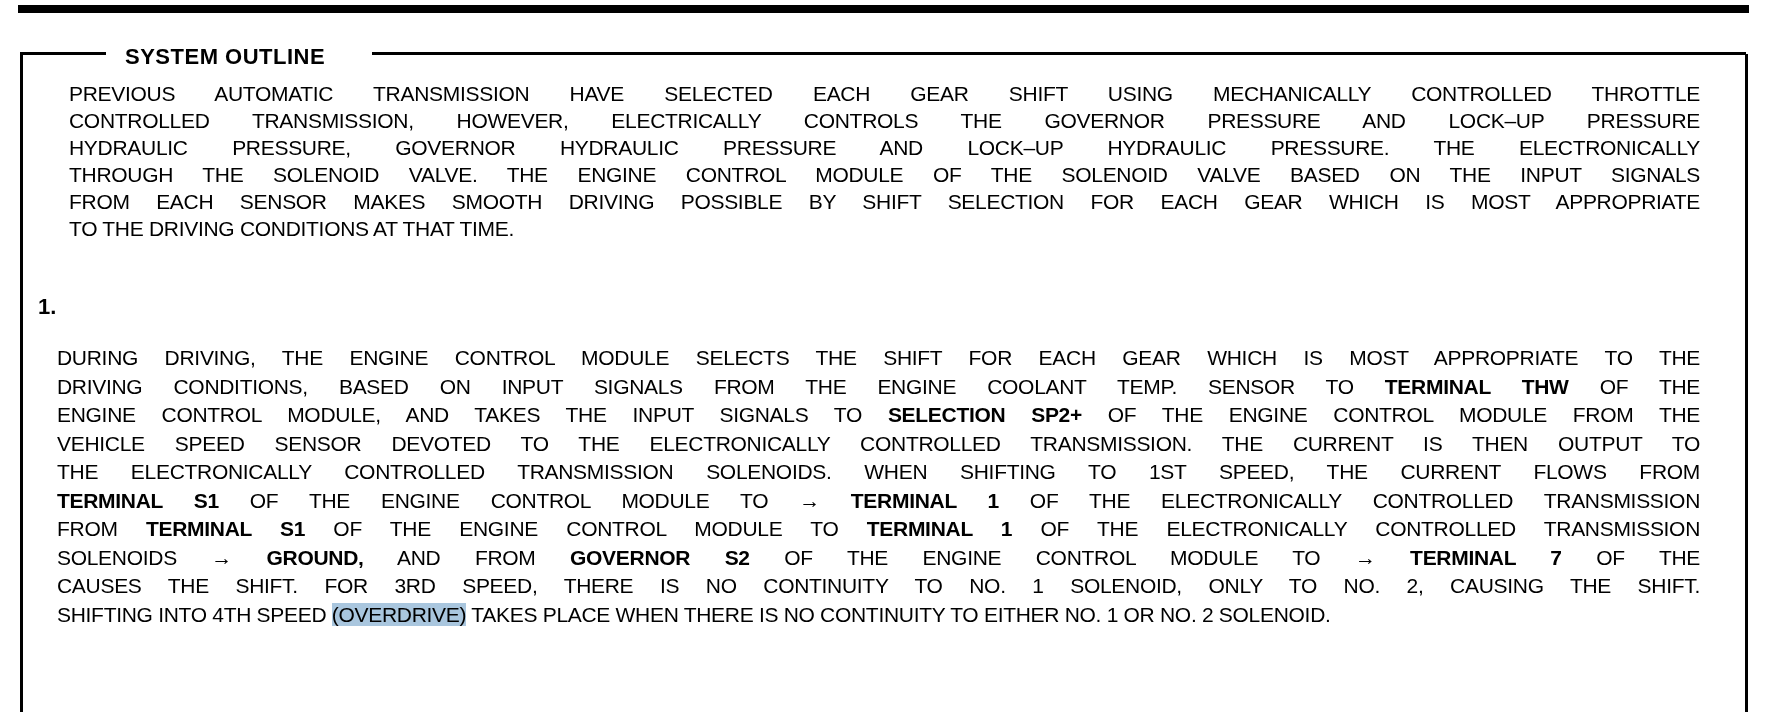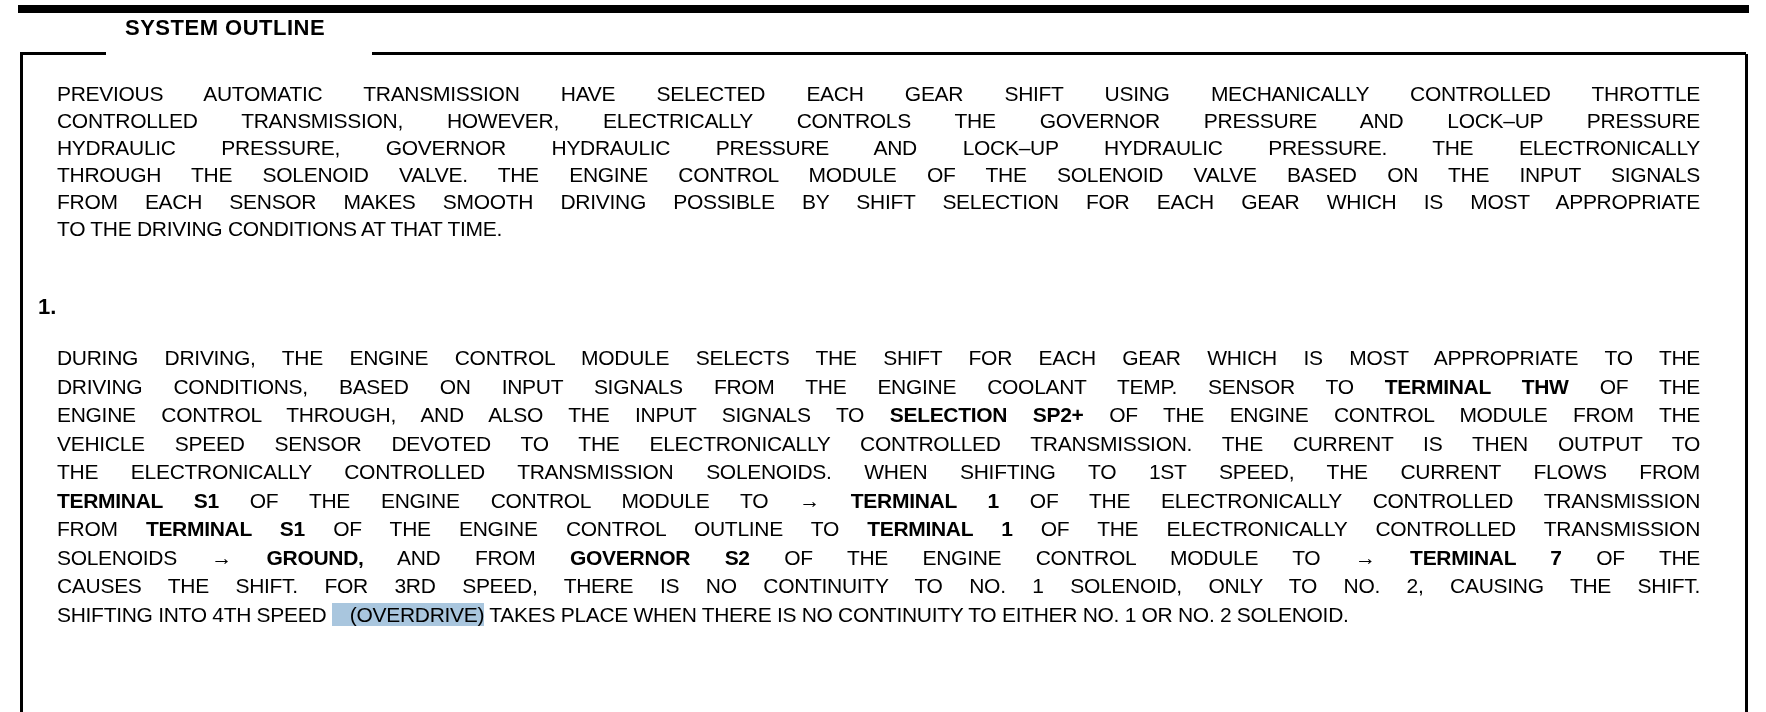--- a/index.html
+++ b/index.html
@@ -4,46 +4,46 @@
 <style>
   html,body{margin:0;padding:0;}
   body{
     width:1766px;height:712px;position:relative;overflow:hidden;
     background:#ffffff;color:#000;
     font-family:"Liberation Sans","DejaVu Sans",sans-serif;
     -webkit-font-smoothing:antialiased;
   }
   .top-bar{position:absolute;left:18px;top:5px;width:1731px;height:8px;background:#000;}
   .sys-title{
-    position:absolute;left:125px;top:15px;
+    position:absolute;left:125px;top:44px;
     font-size:22px;font-weight:bold;letter-spacing:.5px;white-space:nowrap;
   }
   .rule{position:absolute;top:52px;height:3px;background:#000;}
   .rule.seg-left{left:20px;width:86px;}
   .rule.seg-right{left:372px;width:1374px;}
   .outline-box{
     position:absolute;left:20px;top:54px;width:1728px;height:658px;
     box-sizing:border-box;
     border-left:3px solid #000;border-right:3px solid #000;
   }
   .para{
     position:absolute;left:57px;width:1643px;
     font-size:21px;letter-spacing:-0.3px;
   }
   .para1{top:80px;}
   .para2{top:344px;}
   .tline{
     text-align:justify;text-align-last:justify;
     white-space:nowrap;
   }
-  .para1 .tline{line-height:27px;height:27px;}
+  .para1 .tline{line-height:27px;height:27px;margin-left:12px;}
   .para2 .tline{line-height:28.5px;height:28.5px;}
   .tline.last{text-align-last:left;}
   .tline .b{font-weight:bold;}
-  .tline .hl{background:var(--hl,#a9c6de);padding-left:18px;}
+  .tline .hl{background:var(--hl,#a9c6de);}
   .heading{
     position:absolute;left:38px;top:294px;
     display:flex;gap:17px;align-items:baseline;
     font-size:22px;font-weight:bold;letter-spacing:0;white-space:nowrap;
   }
 </style>
 </head>
 <body>
 
 <div class="top-bar"></div>
@@ -63,21 +63,21 @@
     <div class="tline last"><span>TO THE DRIVING CONDITIONS AT THAT TIME.</span></div>
   </div>
 
 <div class="heading">
   <span class="hnum">1.</span>
 </div>
 
 <div class="para para2">
     <div class="tline"><span>DURING DRIVING, THE ENGINE CONTROL MODULE SELECTS THE SHIFT FOR EACH GEAR WHICH IS MOST APPROPRIATE TO THE</span></div>
     <div class="tline"><span>DRIVING CONDITIONS, BASED ON INPUT SIGNALS FROM THE ENGINE COOLANT TEMP. SENSOR TO </span><span class="b">TERMINAL THW</span><span> OF THE</span></div>
-    <div class="tline"><span>ENGINE CONTROL THROUGH, AND ALSO THE INPUT SIGNALS TO </span><span class="b">SELECTION SP2+</span><span> OF THE ENGINE CONTROL MODULE FROM THE</span></div>
+    <div class="tline"><span>ENGINE CONTROL MODULE, AND TAKES THE INPUT SIGNALS TO </span><span class="b">SELECTION SP2+</span><span> OF THE ENGINE CONTROL MODULE FROM THE</span></div>
     <div class="tline"><span>VEHICLE SPEED SENSOR DEVOTED TO THE ELECTRONICALLY CONTROLLED TRANSMISSION. THE CURRENT IS THEN OUTPUT TO</span></div>
     <div class="tline"><span>THE ELECTRONICALLY CONTROLLED TRANSMISSION SOLENOIDS. WHEN SHIFTING TO 1ST SPEED, THE CURRENT FLOWS FROM</span></div>
     <div class="tline"><span class="b">TERMINAL S1</span><span> OF THE ENGINE CONTROL MODULE TO → </span><span class="b">TERMINAL 1</span><span> OF THE ELECTRONICALLY CONTROLLED TRANSMISSION</span></div>
-    <div class="tline"><span>FROM </span><span class="b">TERMINAL S1</span><span> OF THE ENGINE CONTROL OUTLINE TO </span><span class="b">TERMINAL 1</span><span> OF THE ELECTRONICALLY CONTROLLED TRANSMISSION</span></div>
+    <div class="tline"><span>FROM </span><span class="b">TERMINAL S1</span><span> OF THE ENGINE CONTROL MODULE TO </span><span class="b">TERMINAL 1</span><span> OF THE ELECTRONICALLY CONTROLLED TRANSMISSION</span></div>
     <div class="tline"><span>SOLENOIDS → </span><span class="b">GROUND,</span><span> AND FROM </span><span class="b">GOVERNOR S2</span><span> OF THE ENGINE CONTROL MODULE TO → </span><span class="b">TERMINAL 7</span><span> OF THE</span></div>
     <div class="tline"><span>CAUSES THE SHIFT. FOR 3RD SPEED, THERE IS NO CONTINUITY TO NO. 1 SOLENOID, ONLY TO NO. 2, CAUSING THE SHIFT.</span></div>
     <div class="tline last"><span>SHIFTING INTO 4TH SPEED </span><span class="hl">(OVERDRIVE)</span><span> TAKES PLACE WHEN THERE IS NO CONTINUITY TO EITHER NO. 1 OR NO. 2 SOLENOID.</span></div>
   </div>
 
 </body></html>

